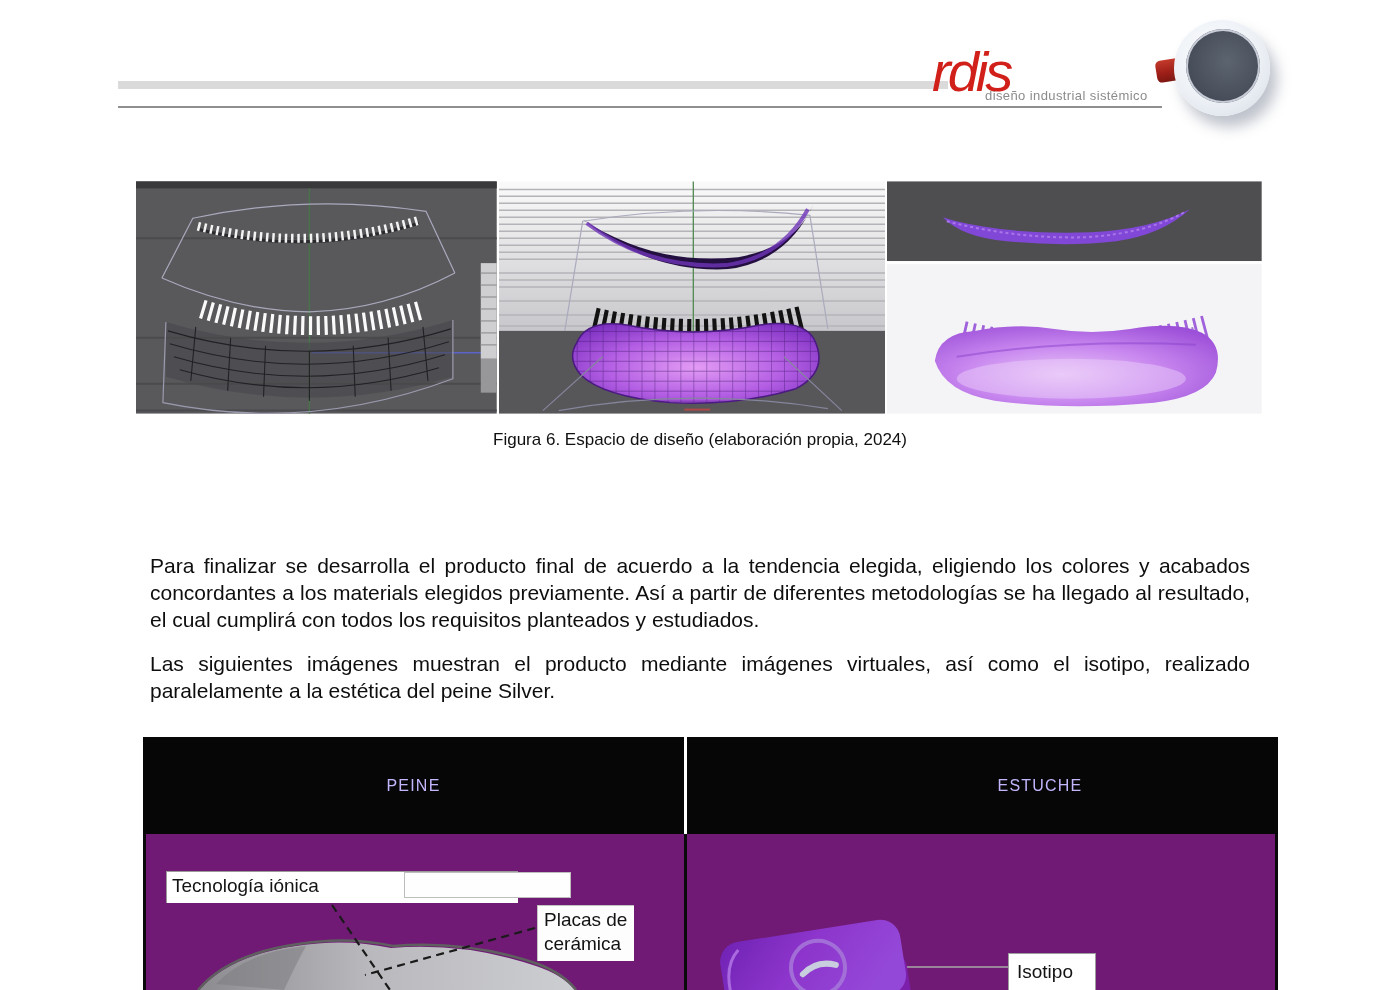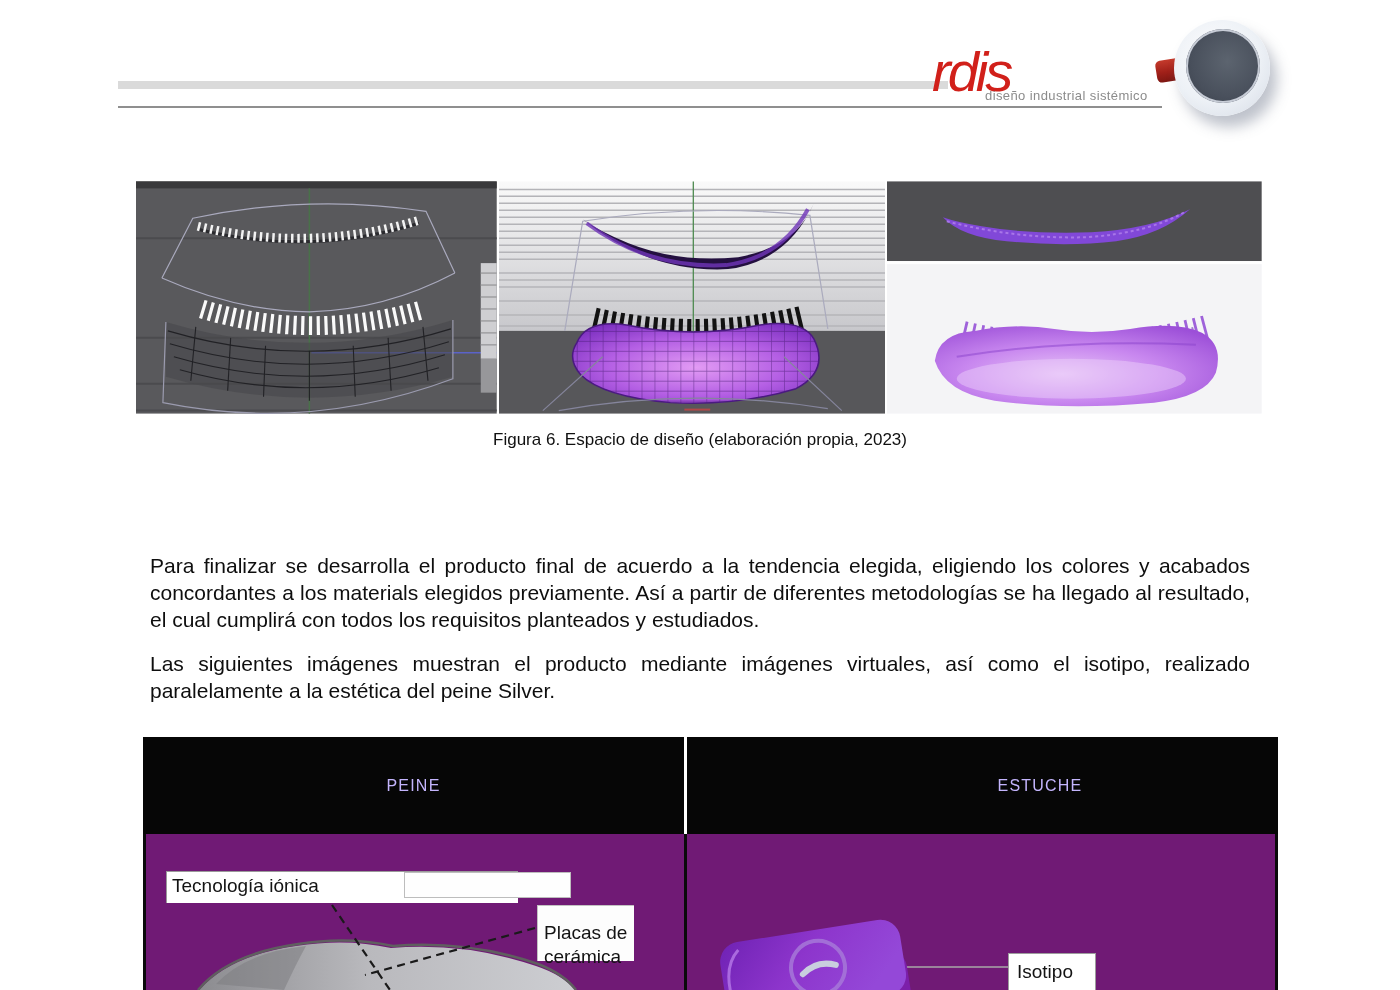--- a/index.html
+++ b/index.html
@@ -76,21 +76,21 @@
     border-top:1px solid #9a9a9a;border-left:1px solid #9a9a9a;
     padding:3px 0 0 5px;box-sizing:border-box;background:#fff;
   }
   .lbl-empty{
     position:absolute;left:258px;top:38px;width:167px;height:26px;
     border:1px solid #bdbdbd;background:#fefefe;box-sizing:border-box;
   }
   .lbl-placas{
     left:391px;top:71px;width:97px;height:56px;line-height:24px;
     border-top:1px solid #c2c2c2;border-left:1px solid #c2c2c2;
-    padding:15px 0 0 6px;box-sizing:border-box;background:#fdfdfd;
+    padding:2px 0 0 6px;box-sizing:border-box;background:#fdfdfd;
   }
   .lbl-isotipo{
     left:321px;top:119px;width:88px;height:40px;
     border:1px solid #9d9d9d;border-bottom:none;
     padding:7px 0 0 8px;box-sizing:border-box;background:#fff;
   }
 </style>
 </head>
 <body>
 
@@ -218,21 +218,21 @@
       <path d="M 56 36 Q 75 56 120 60 Q 180 66 230 60 Q 275 54 304 28 Q 265 48 205 51 Q 140 53 95 45 Q 70 41 56 36 Z" fill="#8148d8"></path>
       <path d="M 60 40 Q 130 58 200 56 Q 262 52 300 30" fill="none" stroke="#a876e8" stroke-width="2" stroke-dasharray="3 3"></path>
       <path d="M 75 158 Q 195 186 322 152" fill="none" stroke="#9a5ad8" stroke-width="36" stroke-dasharray="2.8 6" opacity="0.95"></path>
       <path d="M 82 162 Q 195 190 316 156" fill="none" stroke="#6e2fb4" stroke-width="24" stroke-dasharray="2 6.8" opacity="0.6"></path>
       <path d="M 48 180 Q 52 152 88 150 Q 130 142 168 148 Q 205 154 244 148 Q 292 140 316 152 Q 338 164 330 192 Q 320 216 268 222 Q 178 230 108 220 Q 58 212 48 180 Z" fill="url(#p3comb)"></path>
       <path d="M 70 176 Q 180 158 310 164" fill="none" stroke="#8a42cc" stroke-width="2" opacity="0.5"></path>
       <ellipse cx="185" cy="198" rx="115" ry="20" fill="#edd3fa" opacity="0.45"></ellipse>
     </svg>
   </div>
 
-  <div class="fig-caption">Figura 6. Espacio de diseño (elaboración propia, 2023)</div>
+  <div class="fig-caption">Figura 6. Espacio de diseño (elaboración propia, 2024)</div>
 
   <div class="bodytext">
     <p>Para finalizar se desarrolla el producto final de acuerdo a la tendencia elegida, eligiendo los colores y acabados concordantes a los materials elegidos previamente. Así a partir de diferentes metodologías se ha llegado al resultado, el cual cumplirá con todos los requisitos planteados y estudiados.</p>
     <p>Las siguientes imágenes muestran el producto mediante imágenes virtuales, así como el isotipo, realizado paralelamente a la estética del peine Silver.</p>
   </div>
 
   <div class="ptable">
     <div class="pt-head">
       <div class="th th-left">PEINE</div>
       <div class="gap"></div>

